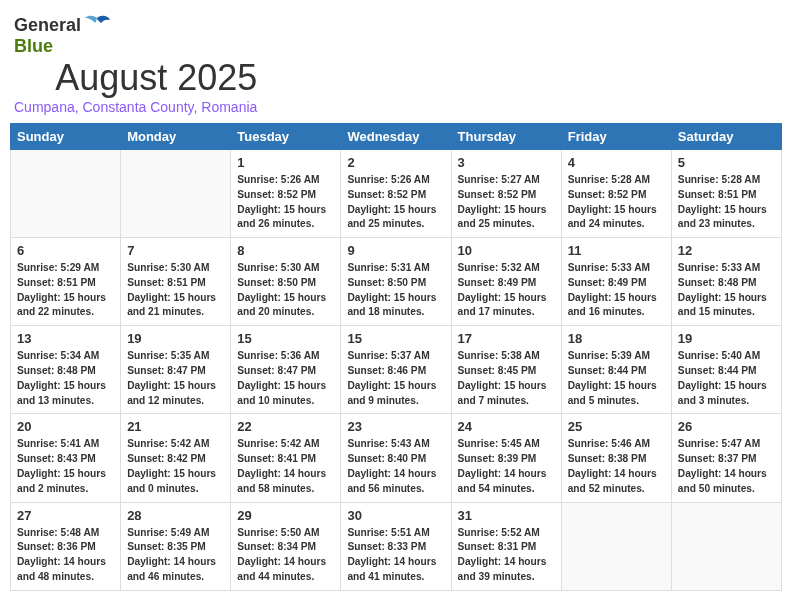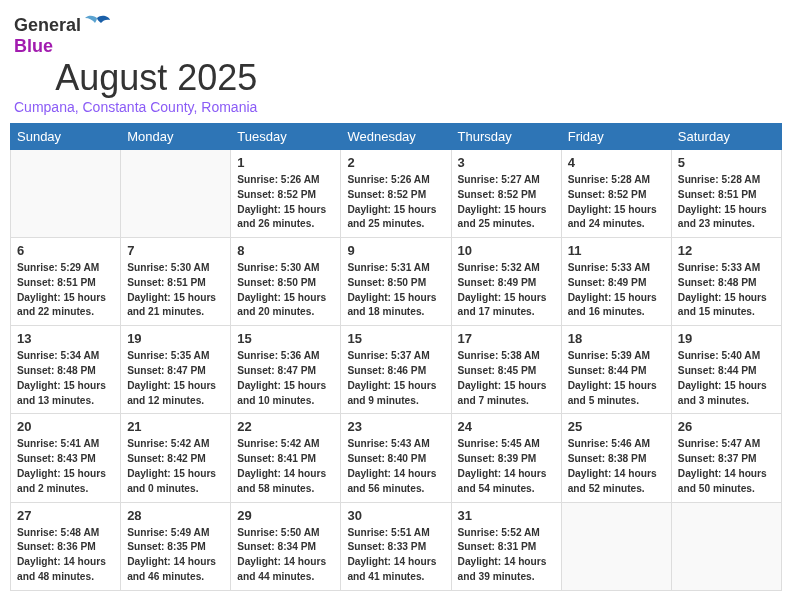--- a/index.html
+++ b/index.html
@@ -34,21 +34,21 @@
       color: #333;
     }
     .logo-bird {
       width: 28px;
       height: 22px;
       margin-left: 2px;
     }
     .logo-blue {
       font-size: 18px;
       font-weight: bold;
-      color: #a21caf;
+      color: #4d7c0f;
     }
     .title-section {
       text-align: right;
     }
     .month-year {
       font-size: 36px;
       color: #333;
       font-weight: normal;
     }
     .location {
@@ -59,21 +59,21 @@
       width: 100%;
       border-collapse: collapse;
       border: 1px solid #ccc;
     }
     .calendar th {
       background-color: #2e75b6;
       color: #fff;
       text-align: left;
       padding: 5px 6px;
       font-size: 13px;
-      font-weight: normal;
+      font-weight: bold;
       border: 1px solid #2e75b6;
     }
     .calendar td {
       vertical-align: top;
       padding: 5px 6px;
       font-size: 10.5px;
       color: #333;
       border: 1px solid #ddd;
       width: calc(100% / 7);
       min-height: 80px;

